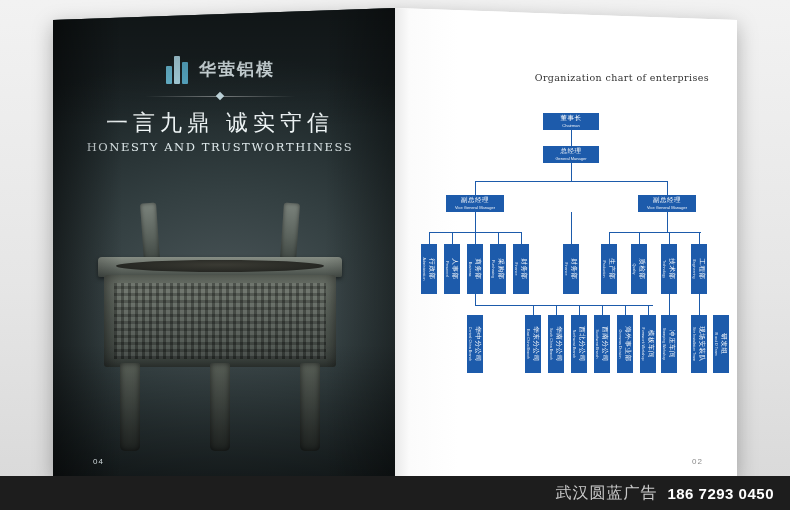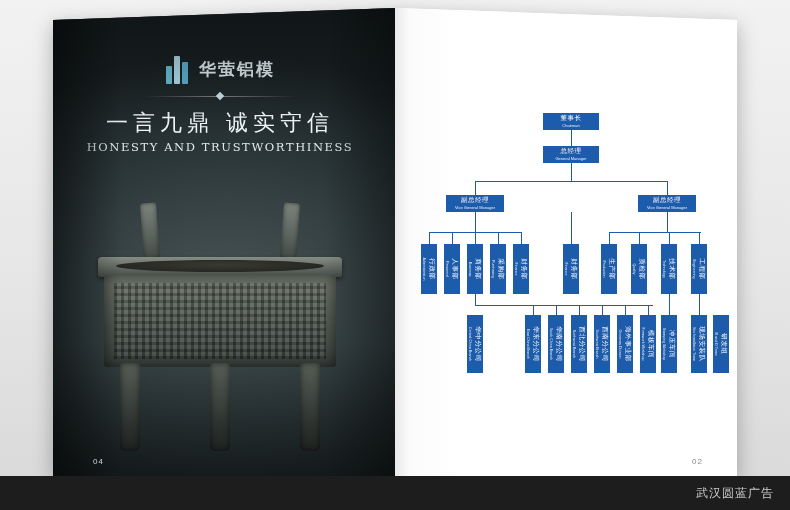--- a/index.html
+++ b/index.html
@@ -303,21 +303,21 @@
     background: #1d1d1d;
     display: flex;
     align-items: center;
     justify-content: flex-end;
     gap: 10px;
     padding-right: 16px;
     box-sizing: border-box;
   }
   .footer .brand {
     color: #c9c9c9;
-    font-size: 12px;
+    font-size: 16px;
     letter-spacing: 1px;
   }
   .footer .phone {
     color: #ffffff;
     font-size: 15px;
     font-weight: bold;
     letter-spacing: 0.5px;
   }
 </style>
 </head>
@@ -356,20 +356,21 @@
         <span class="leg r"></span>
       </div>
 
       <div class="left-vignette"></div>
       <div class="page-num-left">04</div>
     </div>
 
     <div class="page page-right">
       <div class="right-inner"></div>
 
+      <div class="rp-title-en">Organization chart of enterprises</div>
 
       <div class="chart">
 
         <span class="line v" style="left:168px; top:17px; height:16px;"></span>
         <span class="line v" style="left:168px; top:50px; height:18px;"></span>
         <span class="line h" style="left:72px; top:68px; width:192px;"></span>
         <span class="line v" style="left:72px; top:68px; height:14px;"></span>
         <span class="line v" style="left:264px; top:68px; height:14px;"></span>
 
         <span class="line v" style="left:72px; top:99px; height:20px;"></span>
@@ -546,15 +547,16 @@
 
       </div>
 
       <div class="page-num-right">02</div>
     </div>
 
   </div>
 
   <div class="footer">
     <span class="brand">武汉圆蓝广告</span>
+    <span class="phone">186 7293 0450</span>
   </div>
 
 </div>
 
 </body></html>

